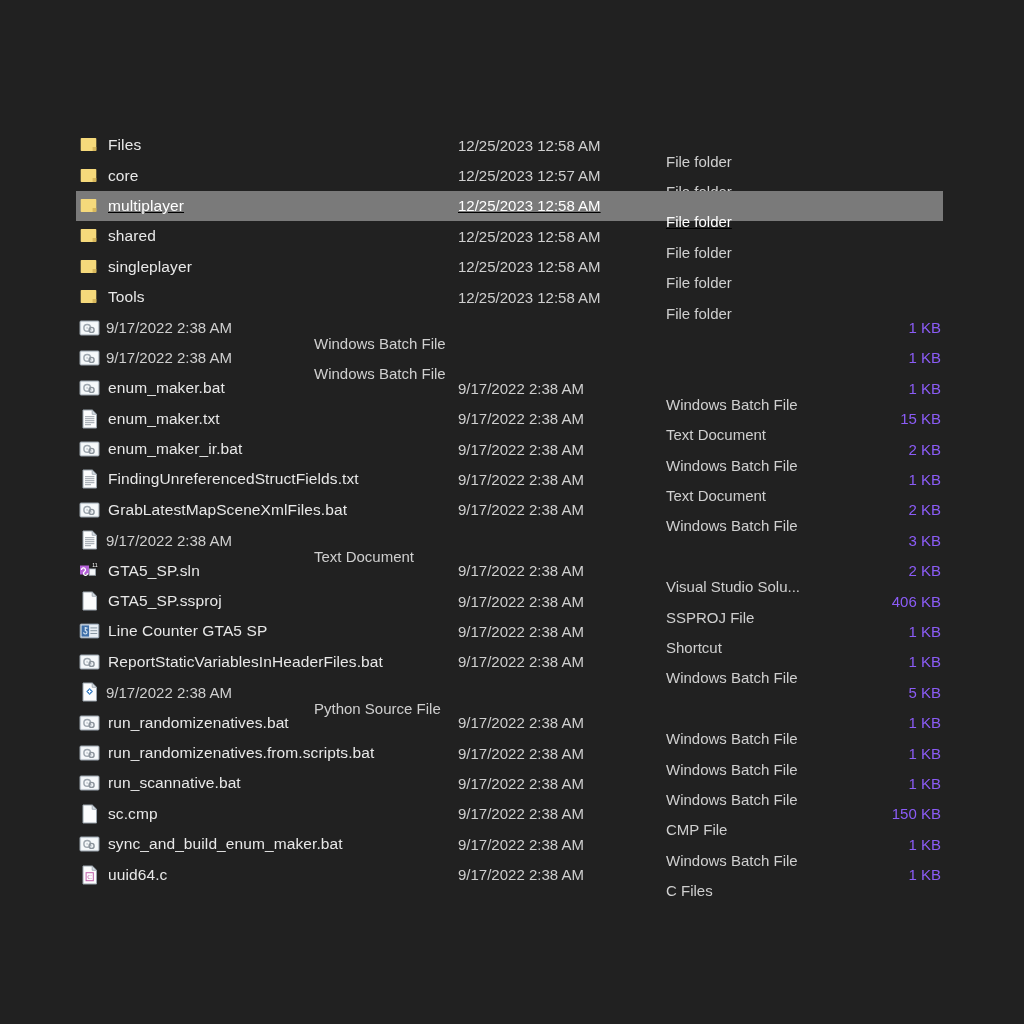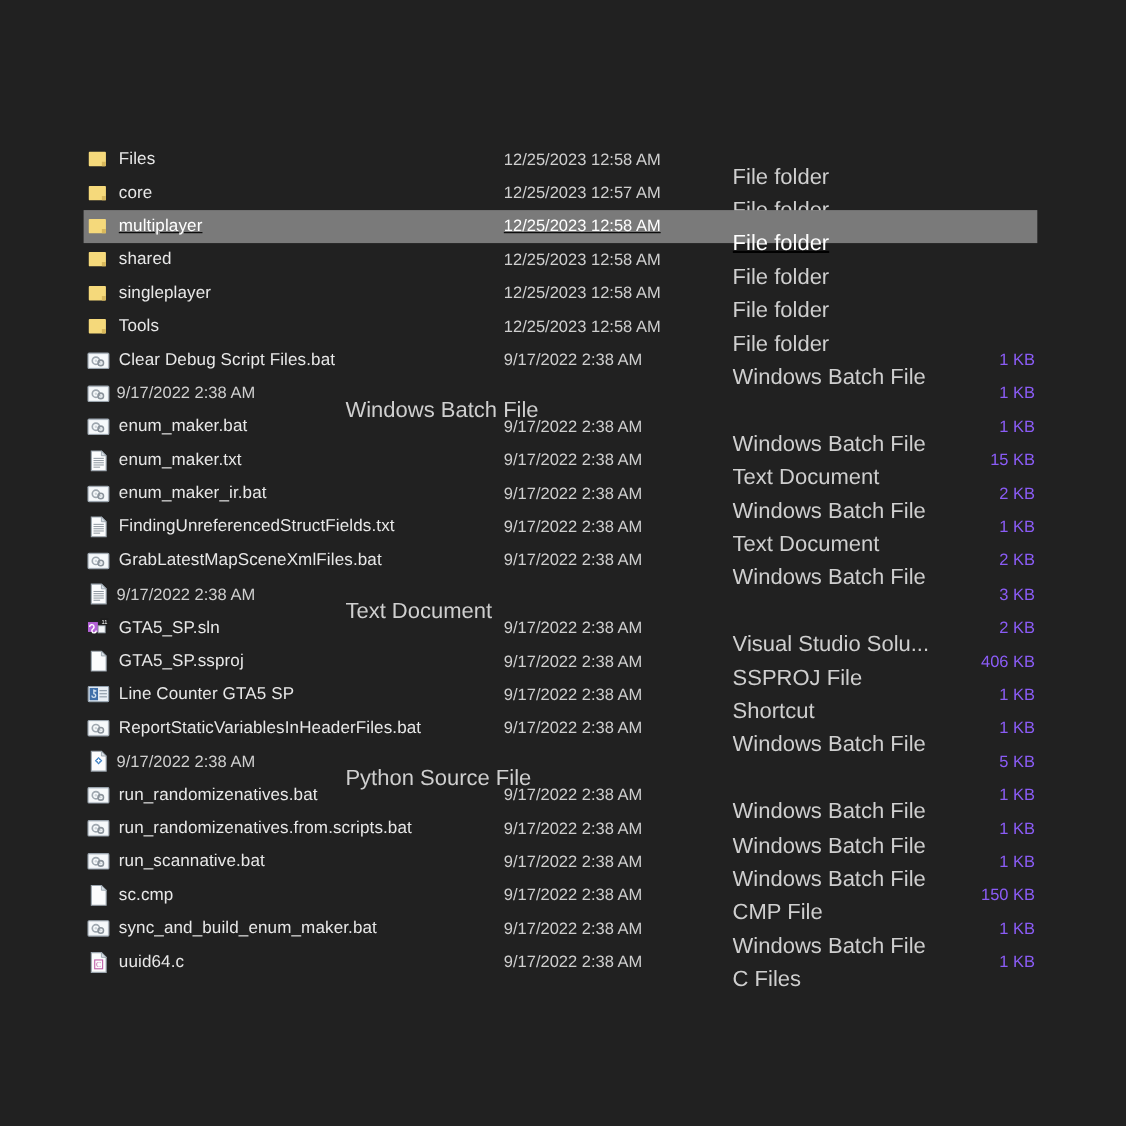--- a/index.html
+++ b/index.html
@@ -65,21 +65,21 @@
   .cell-date {
     flex: 0 0 208px;
     color: #cfcfcf;
     font-size: 15px;
     white-space: nowrap;
   }
 
   .cell-type {
     flex: 0 0 200px;
     color: #cfcfcf;
-    font-size: 20px;
+    font-size: 15px;
     white-space: nowrap;
     overflow: hidden;
     margin-top: 32px;
   }
 
   .cell-size {
     flex: 1 1 auto;
     color: #8b5cf6;
     font-size: 15px;
     text-align: right;
@@ -201,21 +201,20 @@
             <svg width="23" height="23" viewBox="0 0 23 23">
               <rect x="2" y="4.5" width="19" height="14" rx="1" fill="#e9eef2" stroke="#9aa4ad" stroke-width="1"></rect>
               <rect x="3.3" y="5.8" width="16.4" height="11.4" fill="#f6f9fb"></rect>
               <circle cx="9.2" cy="11.4" r="3.3" fill="none" stroke="#9fa8b0" stroke-width="1.5"></circle>
               <circle cx="9.2" cy="11.4" r="1.1" fill="#cfd6db"></circle>
               <circle cx="13.6" cy="13.4" r="2.5" fill="none" stroke="#8a939b" stroke-width="1.4"></circle>
               <circle cx="13.6" cy="13.4" r="0.8" fill="#cfd6db"></circle>
             </svg>
           </span>
         </div>
-        <div class="cell-name">Clear Debug Script Files.bat</div>
         <div class="cell-date">9/17/2022 2:38 AM</div>
         <div class="cell-type">Windows Batch File</div>
         <div class="cell-size">1 KB</div>
       </div>
       <div class="file-row">
         <div class="cell-icon">
           <span class="icon-wrap">
             <svg width="23" height="23" viewBox="0 0 23 23">
               <rect x="2" y="4.5" width="19" height="14" rx="1" fill="#e9eef2" stroke="#9aa4ad" stroke-width="1"></rect>
               <rect x="3.3" y="5.8" width="16.4" height="11.4" fill="#f6f9fb"></rect>

